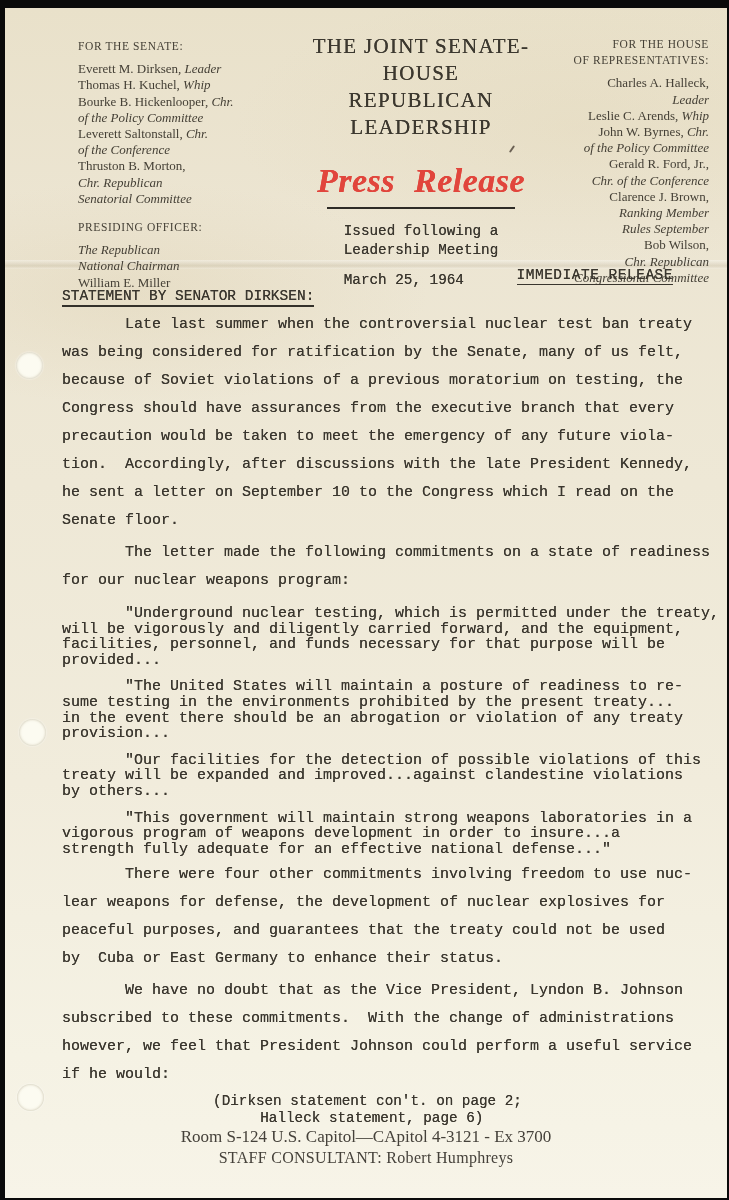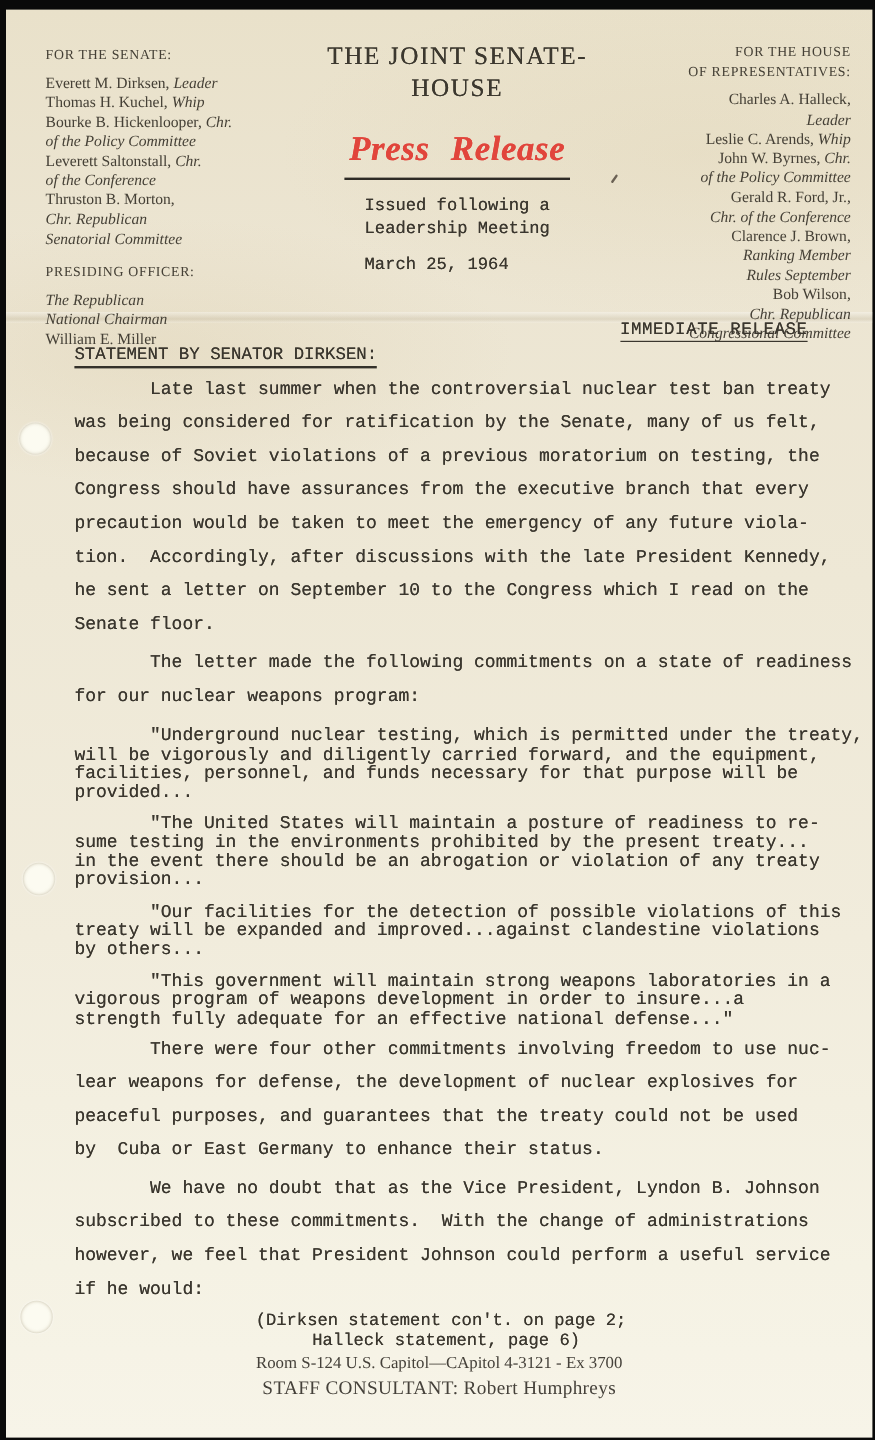--- a/index.html
+++ b/index.html
@@ -21,31 +21,31 @@
   }
   .hole{
     position:absolute;width:27px;height:27px;border-radius:50%;
     background:#fcfbf1;box-shadow:0 0 3px rgba(150,135,100,0.55) inset, 0 0 2px rgba(255,255,255,0.8);
   }
   .hole.h1{left:11px;top:344px;}
   .hole.h2{left:14px;top:711px;}
   .hole.h3{left:12px;top:1076px;}
 
   
-  .lh{color:#454036;}
+  .lh{color:#454036;margin-left:40px;}
   .lh-left{position:absolute;left:33px;top:30px;width:210px;font-size:13px;line-height:16.2px;}
   .lh-right{position:absolute;right:18px;top:28px;width:200px;font-size:13px;line-height:16.2px;text-align:right;}
   .lh-head{font-size:11.5px;letter-spacing:0.6px;margin-bottom:7px;}
   .lh-line{white-space:pre-wrap;}
   .lh-line .it{font-style:italic;}
   .lh-presiding{margin-top:12px;}
   .lh-center{position:absolute;left:230px;top:25px;width:292px;text-align:center;}
   .lh-title{font-size:21px;letter-spacing:1.3px;line-height:27px;color:#3c382f;text-shadow:0 0 0.5px #3c382f;}
   .press{
-    margin-top:21px;font-size:29px;font-style:italic;font-weight:bold;
+    margin-top:21px;font-size:34px;font-style:italic;font-weight:bold;
     color:#e1453c;letter-spacing:0.5px;word-spacing:10px;text-shadow:0 0 0.5px #e1453c;
   }
   .press-rule{width:188px;height:2px;background:#2e2b26;margin:7px auto 0;}
   .issued-wrap{margin-top:13px;text-align:center;}
   .issued{
     display:inline-block;text-align:left;font-family:"Liberation Mono",monospace;
     font-size:14.3px;line-height:19px;color:#3a362e;text-shadow:0 0 0.4px #3a362e;
   }
   .date-line{margin-top:11px;}
 
@@ -60,21 +60,21 @@
   .stmt{margin-top:2px;font-size:14.5px;line-height:19px;}
   .stmt span{border-bottom:2.4px solid #34312a;padding-bottom:1px;}
   .para{white-space:pre;font-size:15px;}
   .dbl{line-height:28px;margin-top:4px;}
   .sgl{line-height:15.6px;margin-top:11px;}
   .p-first{margin-top:5px;}
   .note{white-space:pre;text-align:center;font-size:14.3px;line-height:17px;margin-top:4px;}
 
   
   .footer{position:absolute;left:0;top:1118px;width:100%;text-align:center;color:#45413a;}
-  .footer .f1{font-size:14px;line-height:21px;}
+  .footer .f1{font-size:17px;line-height:21px;}
   .footer .f2{font-size:16px;line-height:21px;letter-spacing:0.3px;}
 
   .pen-mark{
     position:absolute;left:503px;top:140px;width:8px;height:2px;background:#6b6154;
     transform:rotate(-55deg);border-radius:1px;
   }
 </style>
 </head>
 <body>
 
@@ -100,20 +100,21 @@
       <div class="lh-head">PRESIDING OFFICER:</div>
       <div class="lh-line"><span></span><span class="it">The Republican</span></div>
       <div class="lh-line"><span></span><span class="it">National Chairman</span></div>
       <div class="lh-line"><span>William E. Miller</span><span class="it"></span></div>
     </div>
   </div>
 
   <div class="lh lh-center">
     <div class="lh-title">
       <div>THE JOINT SENATE-HOUSE</div>
+      <div>REPUBLICAN LEADERSHIP</div>
     </div>
     <div class="press">Press Release</div>
     <div class="press-rule"></div>
     <div class="issued-wrap">
       <div class="issued typed">
         <div>Issued following a</div>
         <div>Leadership Meeting</div>
         <div class="date-line">March 25, 1964</div>
       </div>
     </div>

